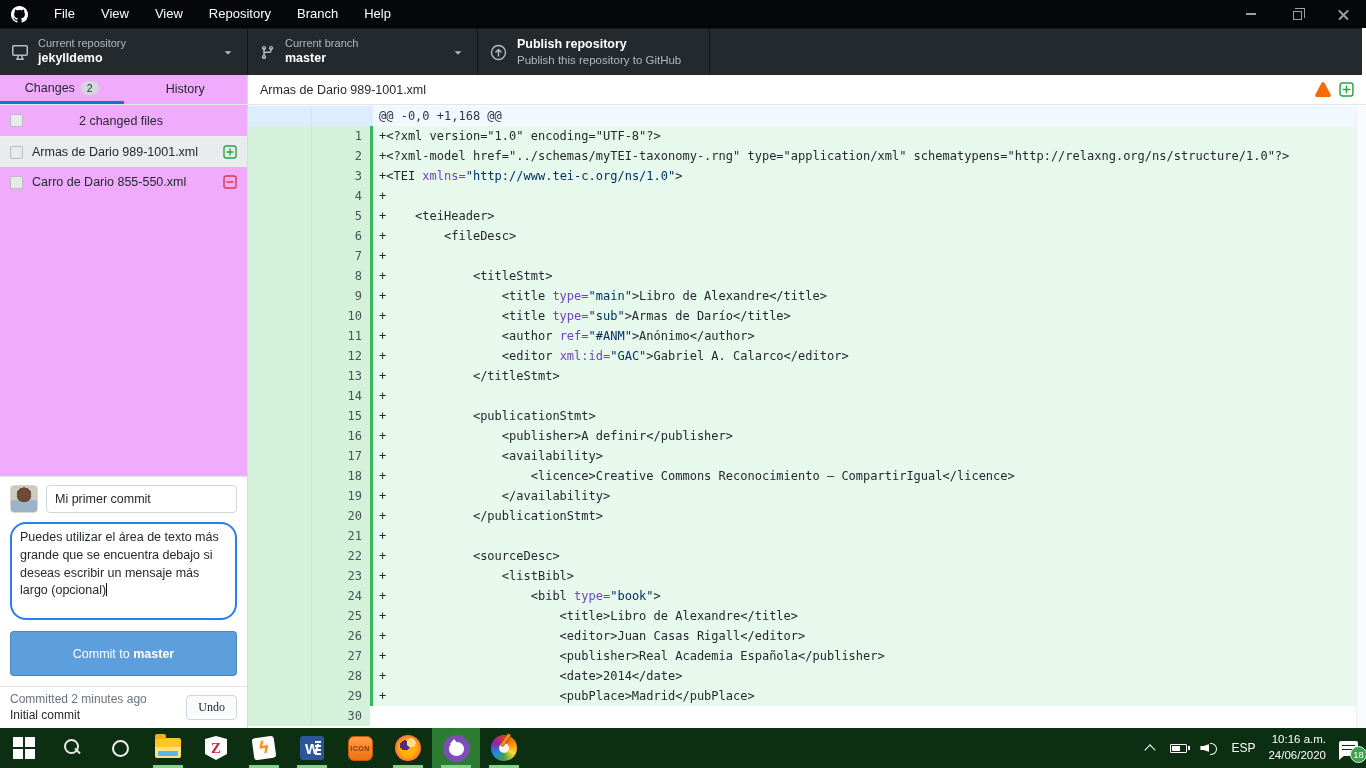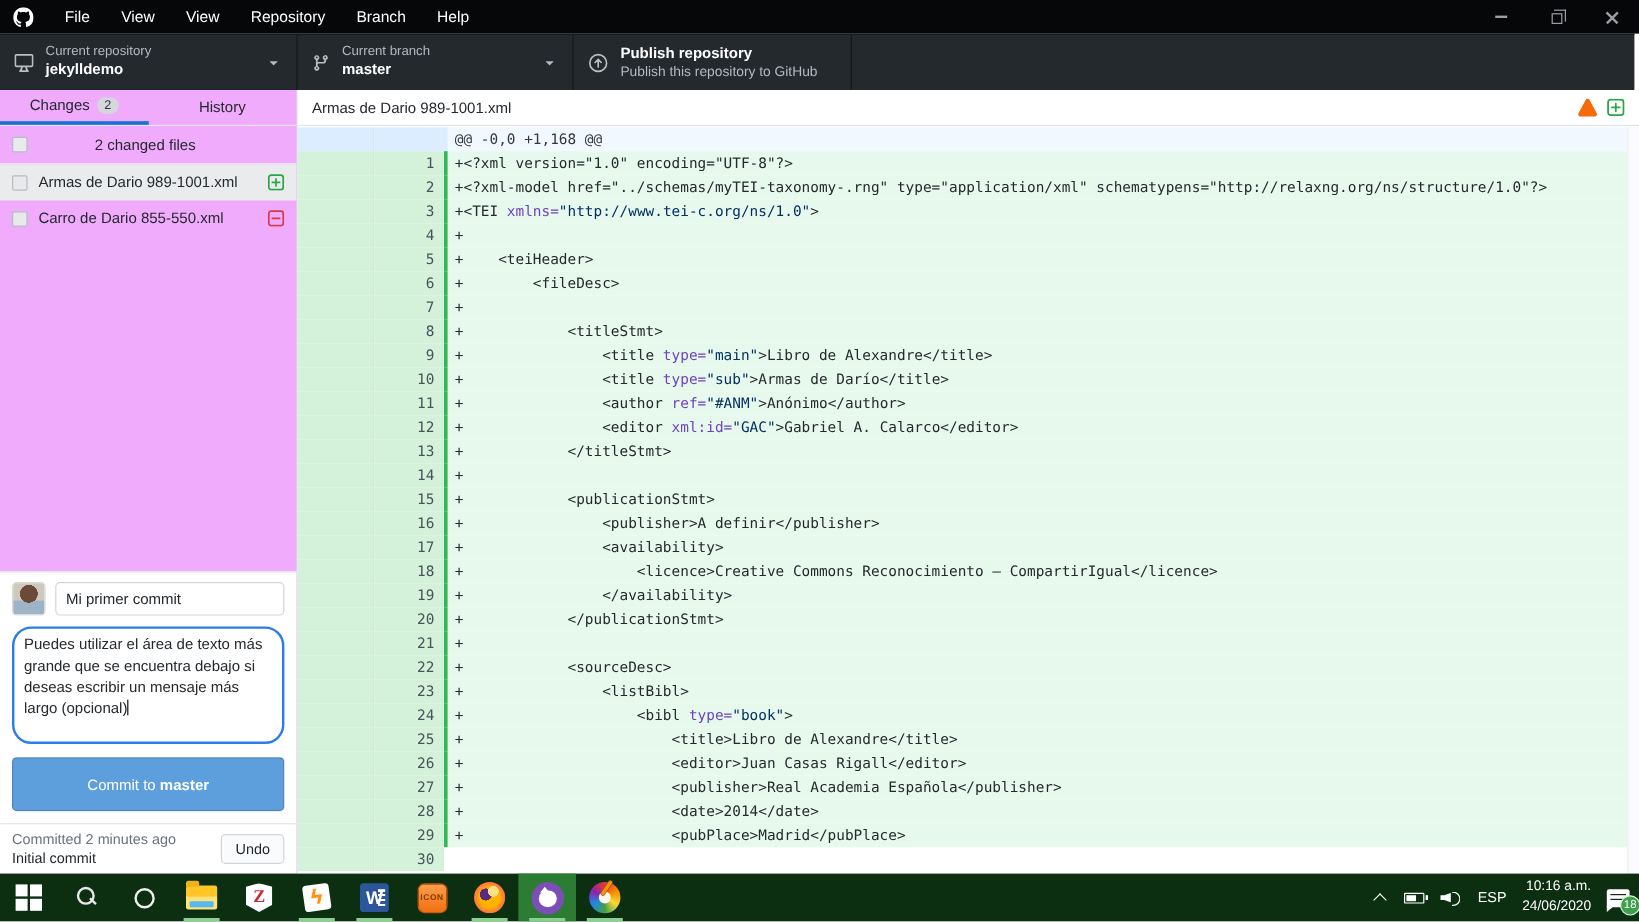--- a/index.html
+++ b/index.html
@@ -97,21 +97,21 @@
     color:#fff;border:1px solid rgba(27,31,35,.2);border-radius:4px;font-size:12.5px;
     font-family:inherit;cursor:pointer}
   .commit-btn b{font-weight:700}
 
   .committed-bar{position:absolute;left:0;right:0;bottom:0;height:42px;background:#fff;
     border-top:1px solid #e1e4e8;display:flex;align-items:center;padding:0 10px}
   .cb-text{display:flex;flex-direction:column;line-height:1.3}
   .cb-line1{font-size:12px;color:#6a737d}
   .cb-line2{font-size:12px;color:#24292e}
   .undo-btn{margin-left:auto;height:25px;padding:0 11px;background:#fafbfc;
-    border:1px solid #d1d5da;border-radius:4px;font-size:12px;color:#24292e;font-family:Liberation Sans, sans-serif;cursor:pointer}
+    border:1px solid #d1d5da;border-radius:4px;font-size:12px;color:#24292e;font-family:Liberation Serif, serif;cursor:pointer}
 
   
   .diff-header{height:30px;display:flex;align-items:center;gap:8px;padding:0 12px;
     border-bottom:1px solid #e1e4e8;font-size:12.5px;color:#24292e;background:#fff}
   .file-title{flex:1}
   .diff-body{position:absolute;top:31px;left:0;right:10px;bottom:0;overflow:hidden}
   .drow{height:20px;display:flex;font-family:"DejaVu Sans Mono",monospace;font-size:12px;line-height:20px}
   .g{flex:none;text-align:right;padding-right:8px;color:#49535b;background:var(--diff-added-gutter)}
   .g.old{width:64px;border-right:1px solid rgba(0,0,0,0.04)}
   .g.new{width:58px}

